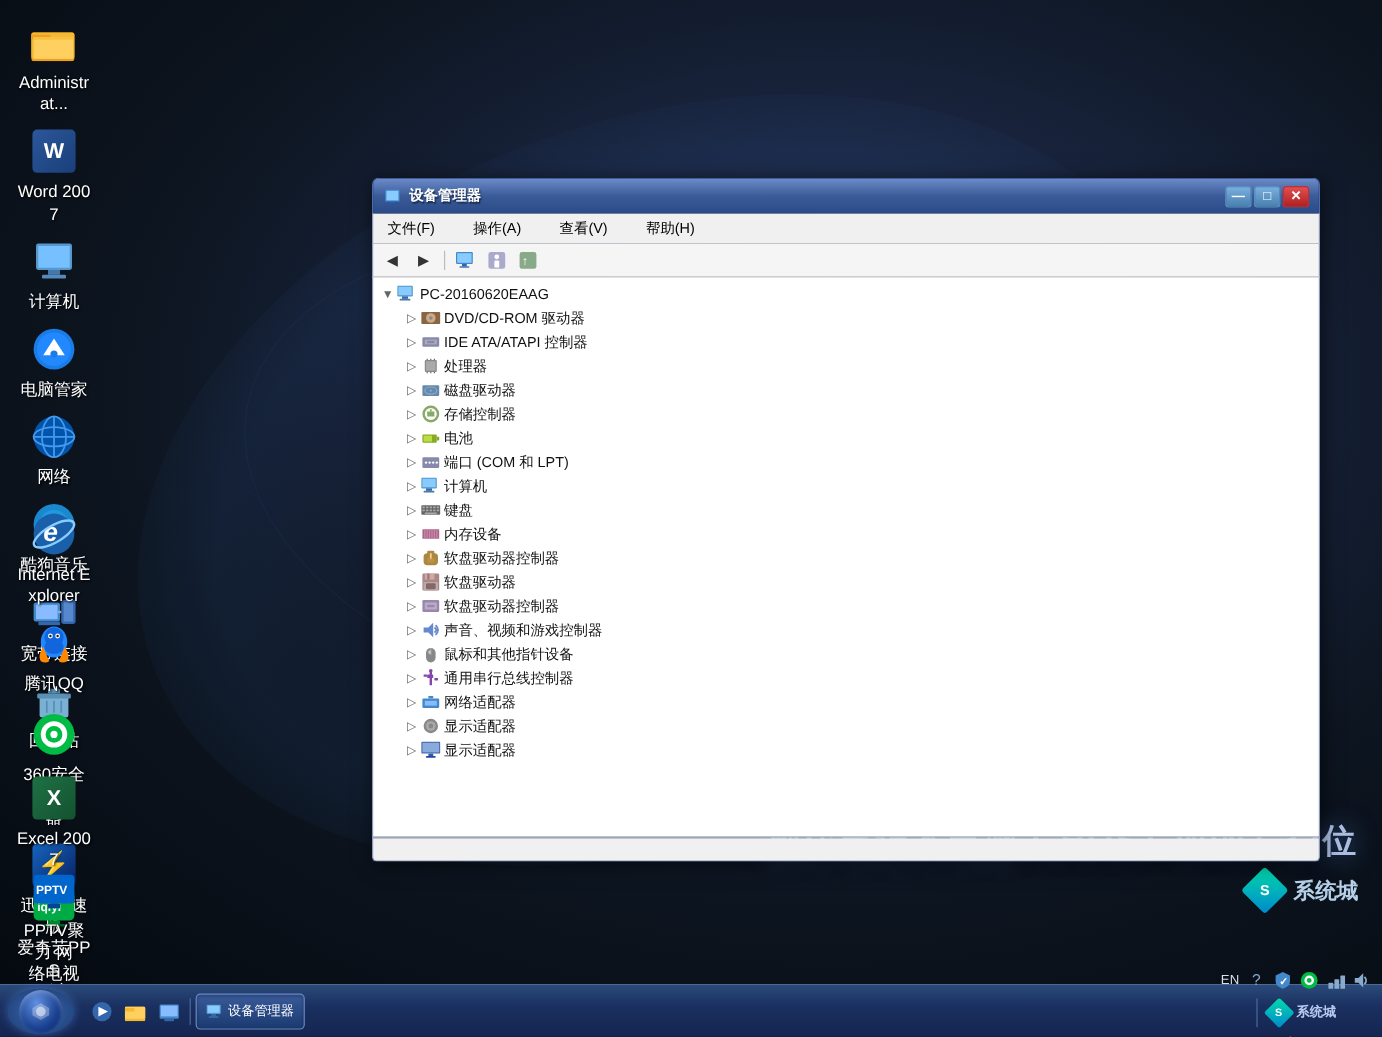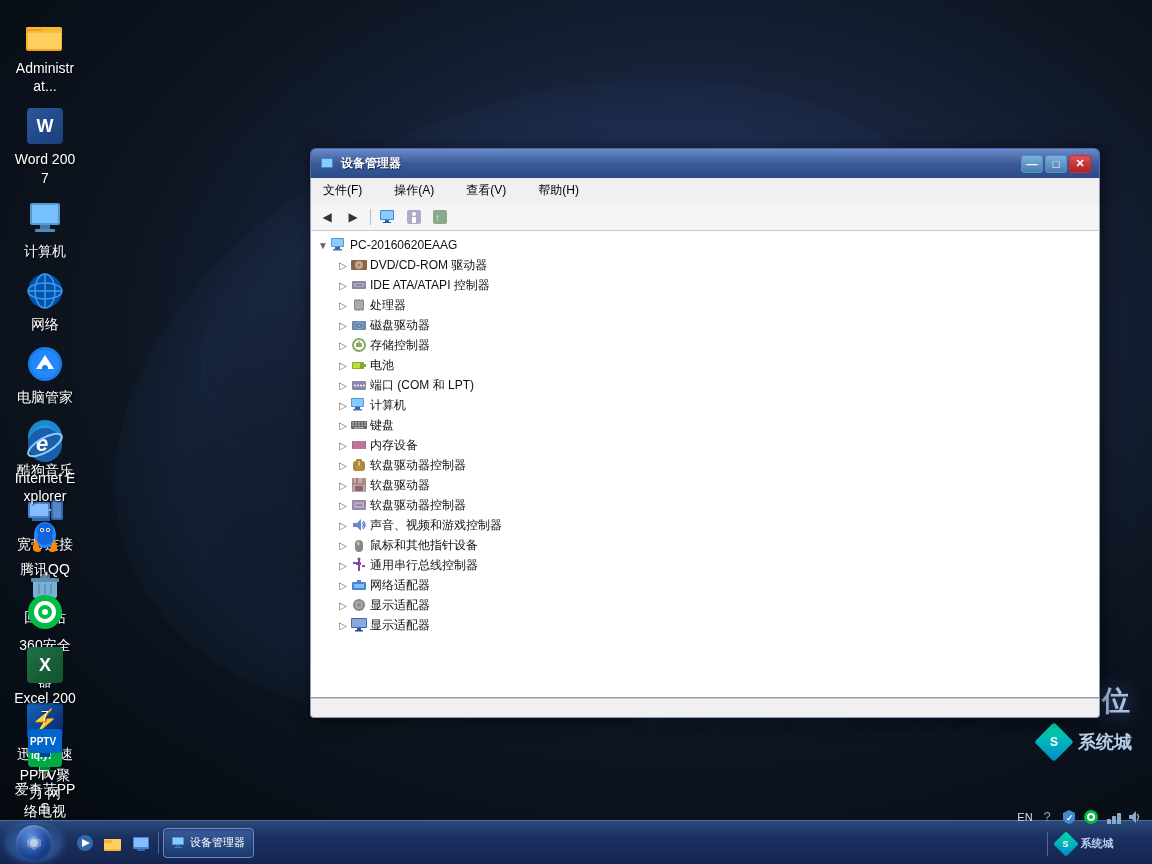--- a/index.html
+++ b/index.html
@@ -442,40 +442,40 @@
           <rect x="14" y="24" width="10" height="4" fill="#4477aa"></rect>
           <rect x="9" y="28" width="20" height="3" rx="1" fill="#5588bb"></rect>
         </svg>
       </div>
       <span class="icon-label">计算机</span>
     </div>
 
     <div class="desktop-icon" style="margin-bottom:2px;">
       <div class="icon-img">
         <svg width="38" height="38" viewBox="0 0 38 38">
+          <circle cx="19" cy="19" r="17" fill="#1a7de6"></circle>
+          <circle cx="19" cy="19" r="14" fill="#2288ff"></circle>
+          <path d="M10,24 L19,10 L28,24 Z" fill="white"></path>
+          <circle cx="19" cy="23" r="3" fill="#1a7de6"></circle>
+        </svg>
+      </div>
+      <span class="icon-label">电脑管家</span>
+    </div>
+
+    <div class="desktop-icon" style="margin-bottom:2px;">
+      <div class="icon-img">
+        <svg width="38" height="38" viewBox="0 0 38 38">
           <circle cx="19" cy="19" r="17" fill="#0055aa"></circle>
           <ellipse cx="19" cy="19" rx="10" ry="17" fill="none" stroke="#4499ee" stroke-width="1.5"></ellipse>
           <ellipse cx="19" cy="19" rx="17" ry="8" fill="none" stroke="#4499ee" stroke-width="1.5"></ellipse>
           <line x1="2" y1="19" x2="36" y2="19" stroke="#4499ee" stroke-width="1.5"></line>
           <line x1="19" y1="2" x2="19" y2="36" stroke="#4499ee" stroke-width="1.5"></line>
         </svg>
       </div>
       <span class="icon-label">网络</span>
-    </div>
-
-    <div class="desktop-icon" style="margin-bottom:2px;">
-      <div class="icon-img">
-        <svg width="38" height="38" viewBox="0 0 38 38">
-          <circle cx="19" cy="19" r="17" fill="#1a7de6"></circle>
-          <circle cx="19" cy="19" r="14" fill="#2288ff"></circle>
-          <path d="M10,24 L19,10 L28,24 Z" fill="white"></path>
-          <circle cx="19" cy="23" r="3" fill="#1a7de6"></circle>
-        </svg>
-      </div>
-      <span class="icon-label">电脑管家</span>
     </div>
 
     <div class="desktop-icon" style="margin-bottom:2px;">
       <div class="icon-img">
         <svg width="38" height="38" viewBox="0 0 38 38">
           <circle cx="19" cy="19" r="17" fill="#1a88cc"></circle>
           <circle cx="19" cy="19" r="12" fill="#2299dd"></circle>
           <text x="11" y="24" font-size="16" fill="white" font-weight="bold">K</text>
         </svg>
       </div>

